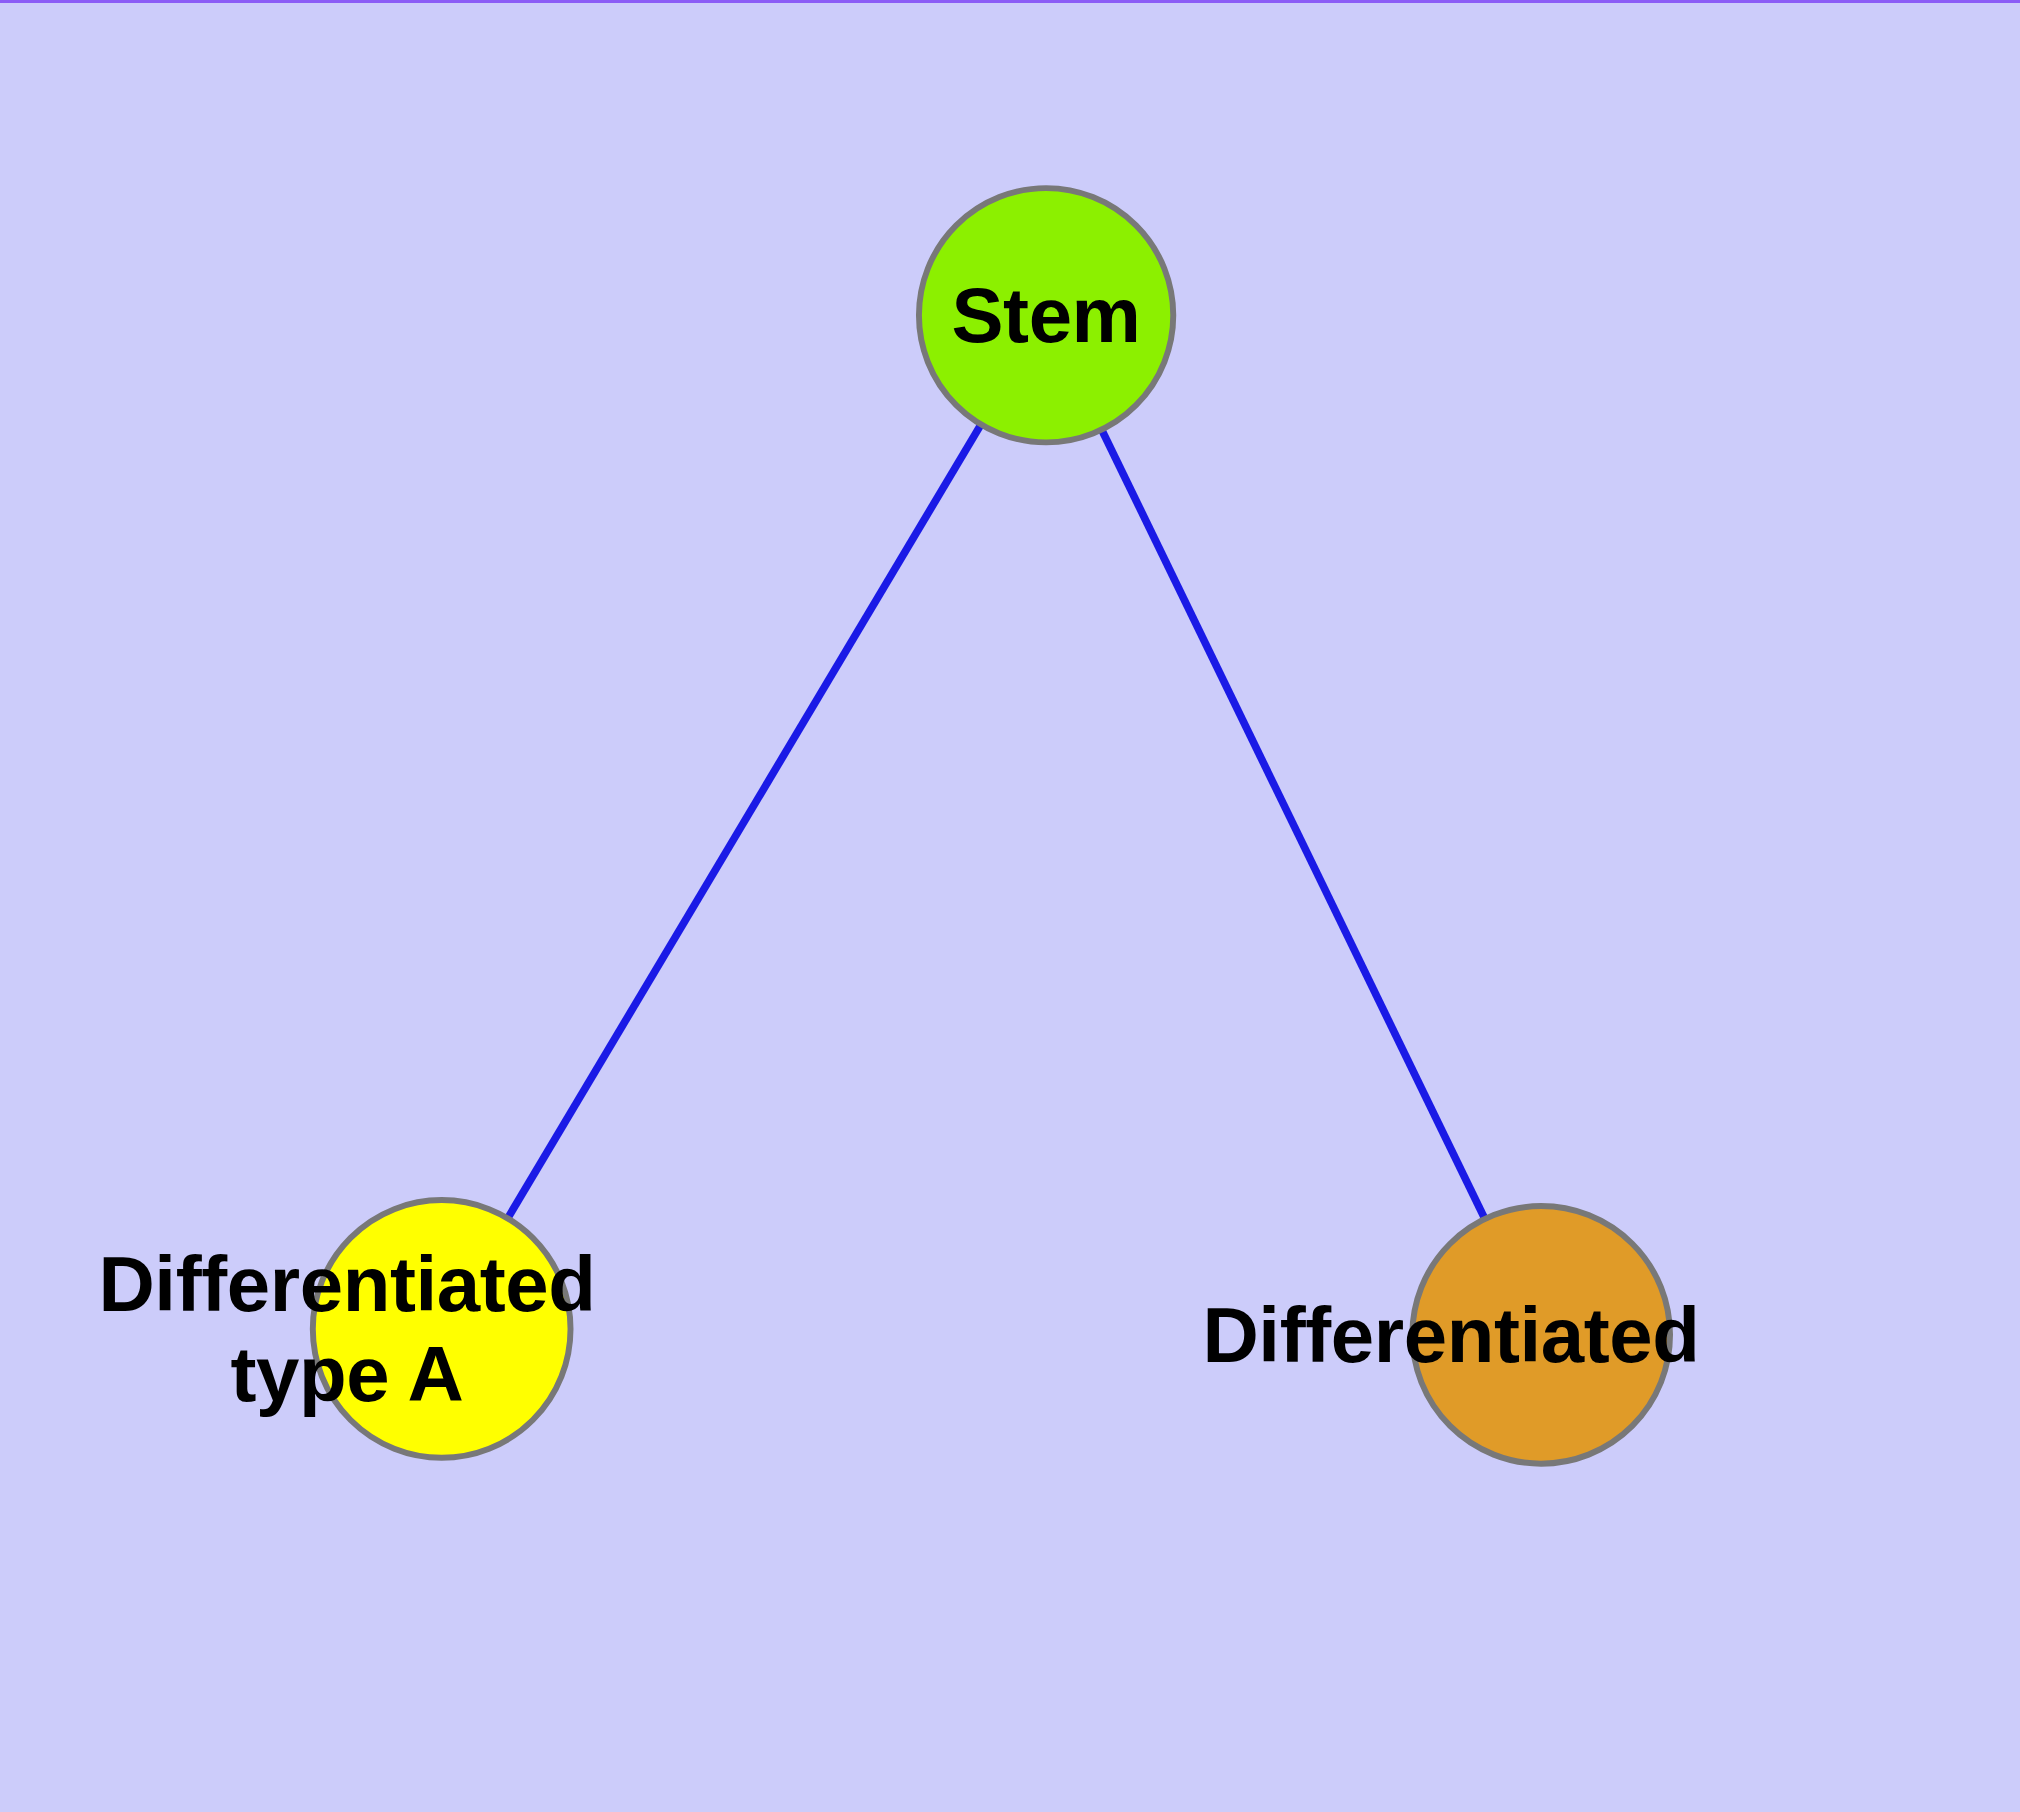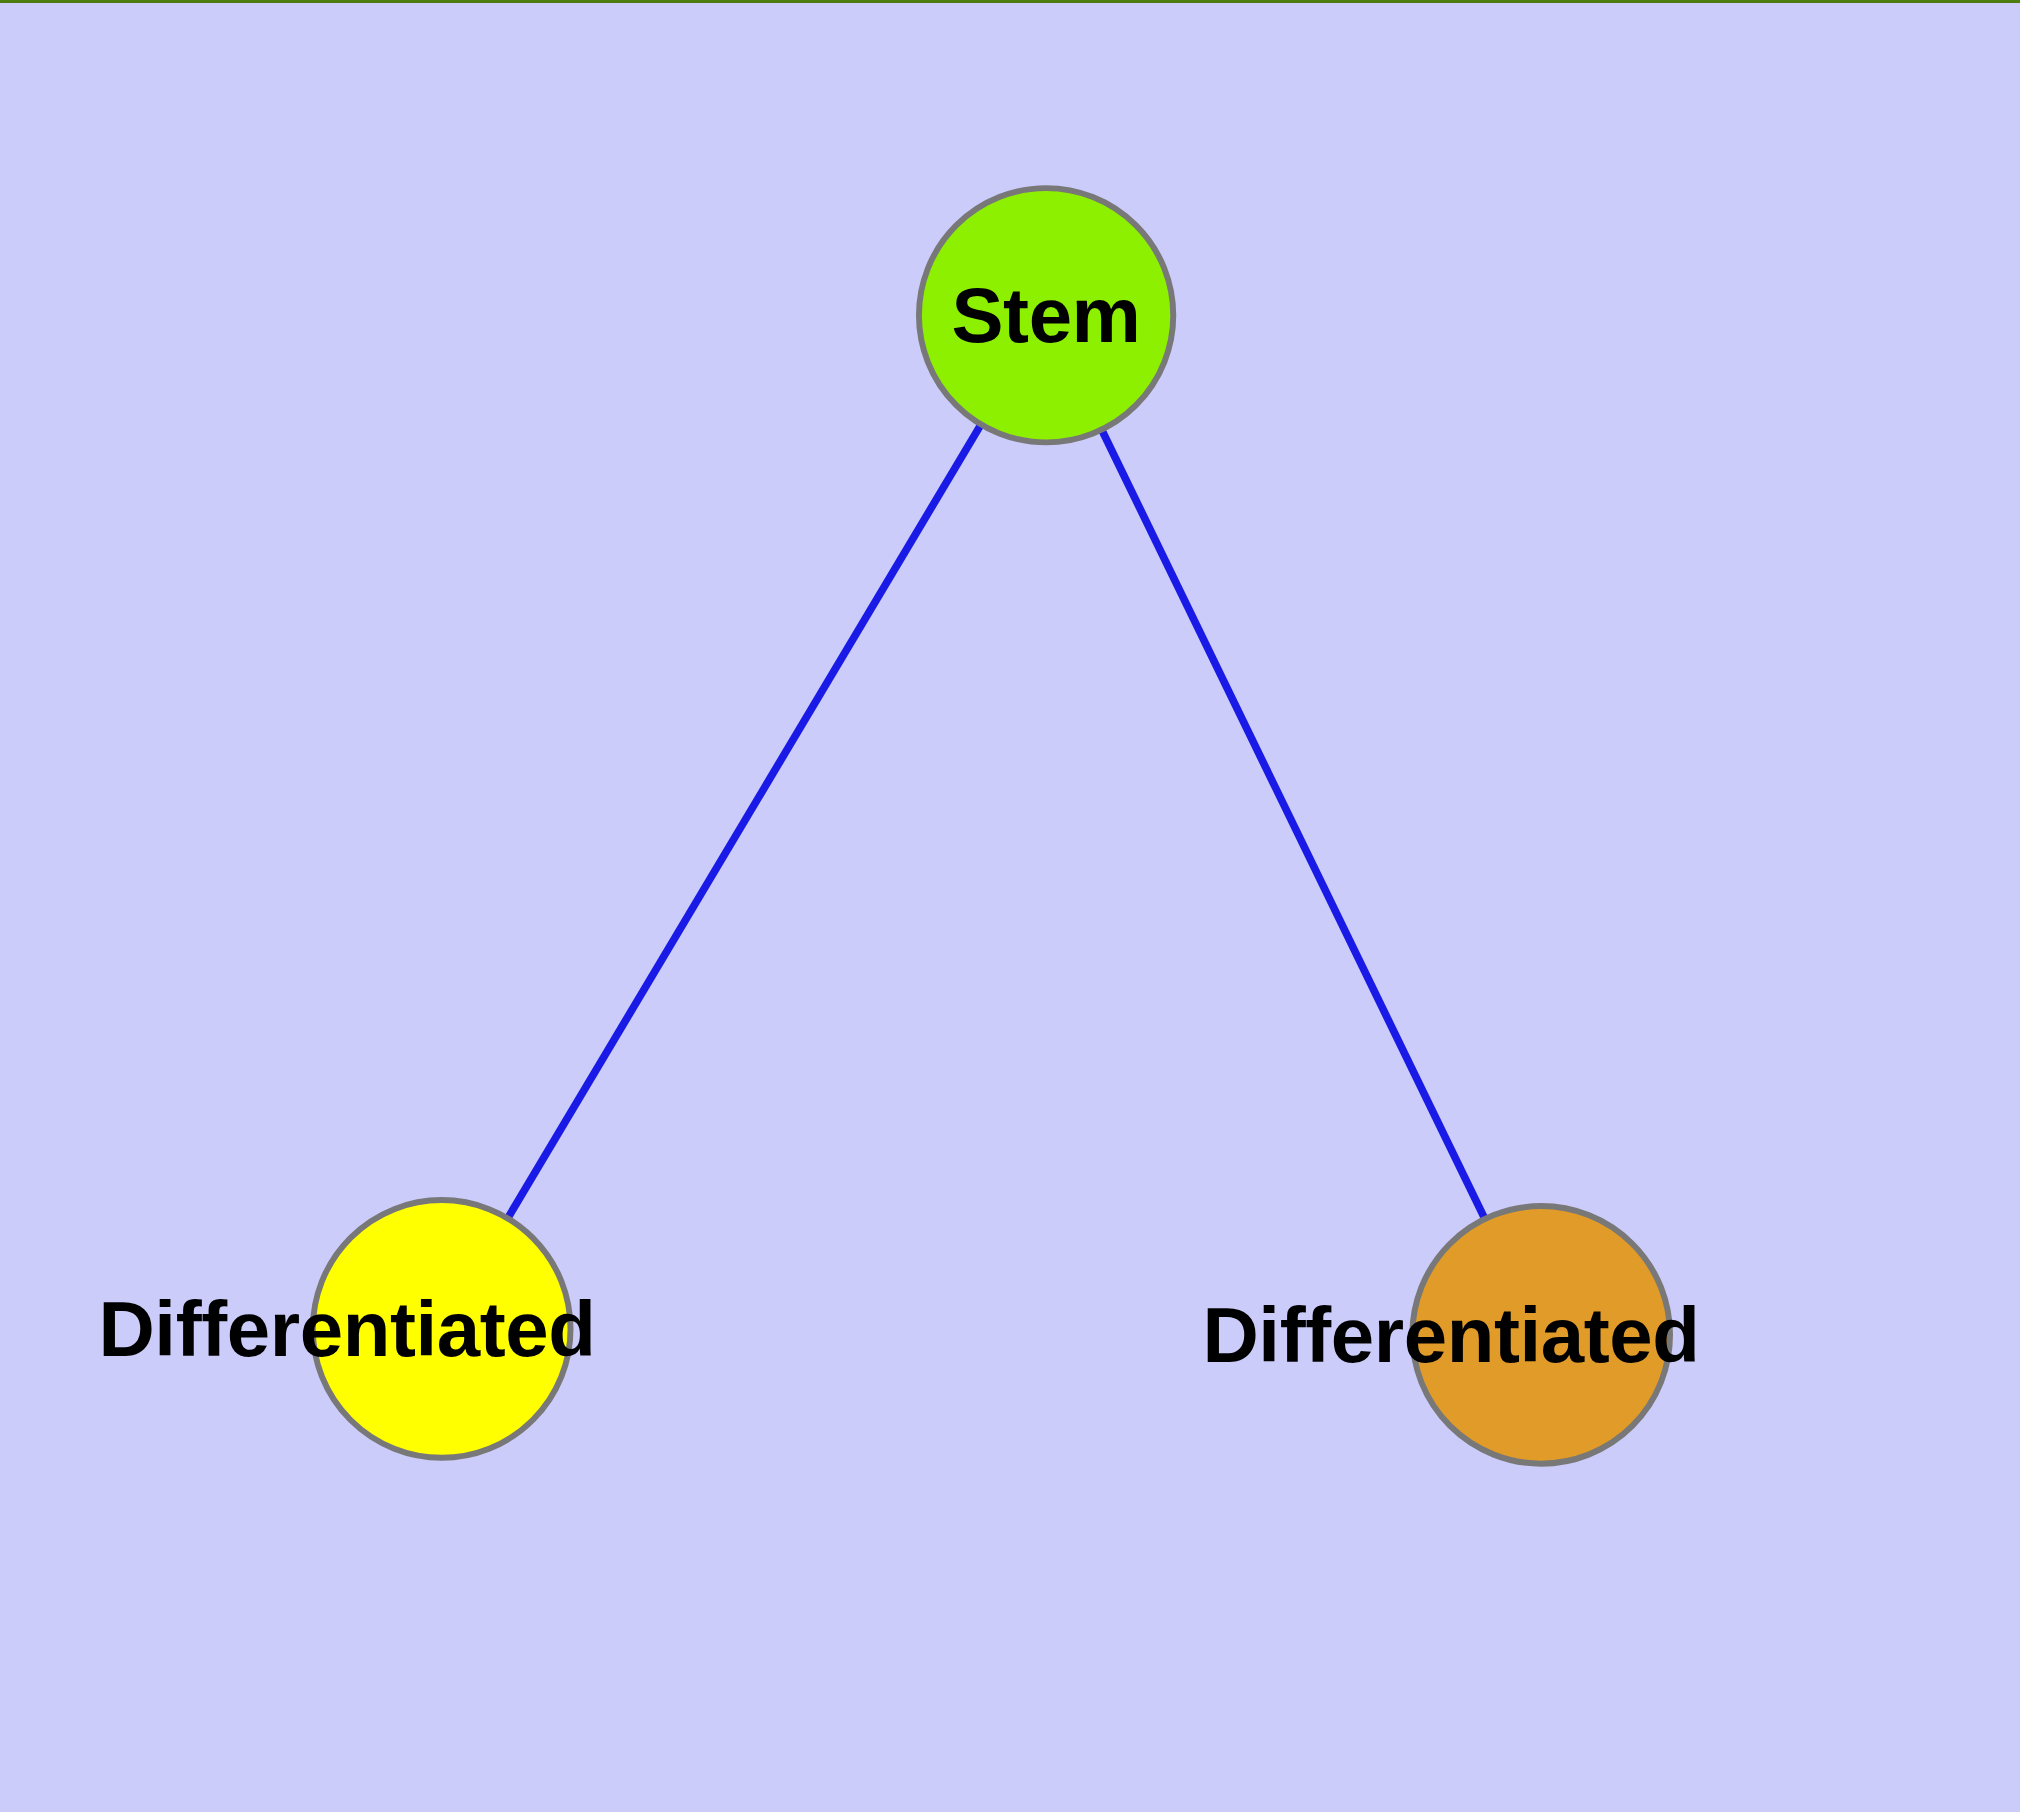--- a/index.html
+++ b/index.html
@@ -4,21 +4,21 @@
 <style>
   html, body {
     margin: 0;
     padding: 0;
     background: #ffffff;
   }
   #stage {
     position: relative;
     width: 2021px;
     height: 1812px;
-    background: #4d7c0f;
+    background: #8b5cf6;
     overflow: hidden;
     font-family: "Liberation Sans", sans-serif;
   }
   #canvas-bg {
     position: absolute;
     left: 0;
     top: 2.5px;
     width: 2021px;
     height: 1810px;
     background: #ccccfa;
@@ -59,18 +59,18 @@
       </g>
     <g id="nodes-layer">
         <circle cx="1234" cy="372" r="150" fill="#8cf000" stroke="#787878" stroke-width="7"></circle>
         <circle cx="521" cy="1568" r="152" fill="#ffff00" stroke="#787878" stroke-width="7"></circle>
         <circle cx="1818" cy="1575" r="152" fill="#e09b28" stroke="#787878" stroke-width="7"></circle>
       </g>
   </svg>
 
   <div id="labels-layer">
       <div class="node-label" style="left: 1046px; top: 315px; font-size: 78px; color: rgb(0, 0, 0);"><div>Stem</div></div>
-      <div class="node-label" style="left: 347px; top: 1329px; font-size: 78px; color: rgb(0, 0, 0);"><div>Differentiated</div></div>
+      <div class="node-label" style="left: 347px; top: 1329px; font-size: 78px; color: rgb(0, 0, 0);"><div>Differentiated</div><div>type A</div></div>
       <div class="node-label" style="left: 1451px; top: 1335px; font-size: 78px; color: rgb(0, 0, 0);"><div>Differentiated</div></div>
     </div>
 
 </div>
 
 
 </body></html>

